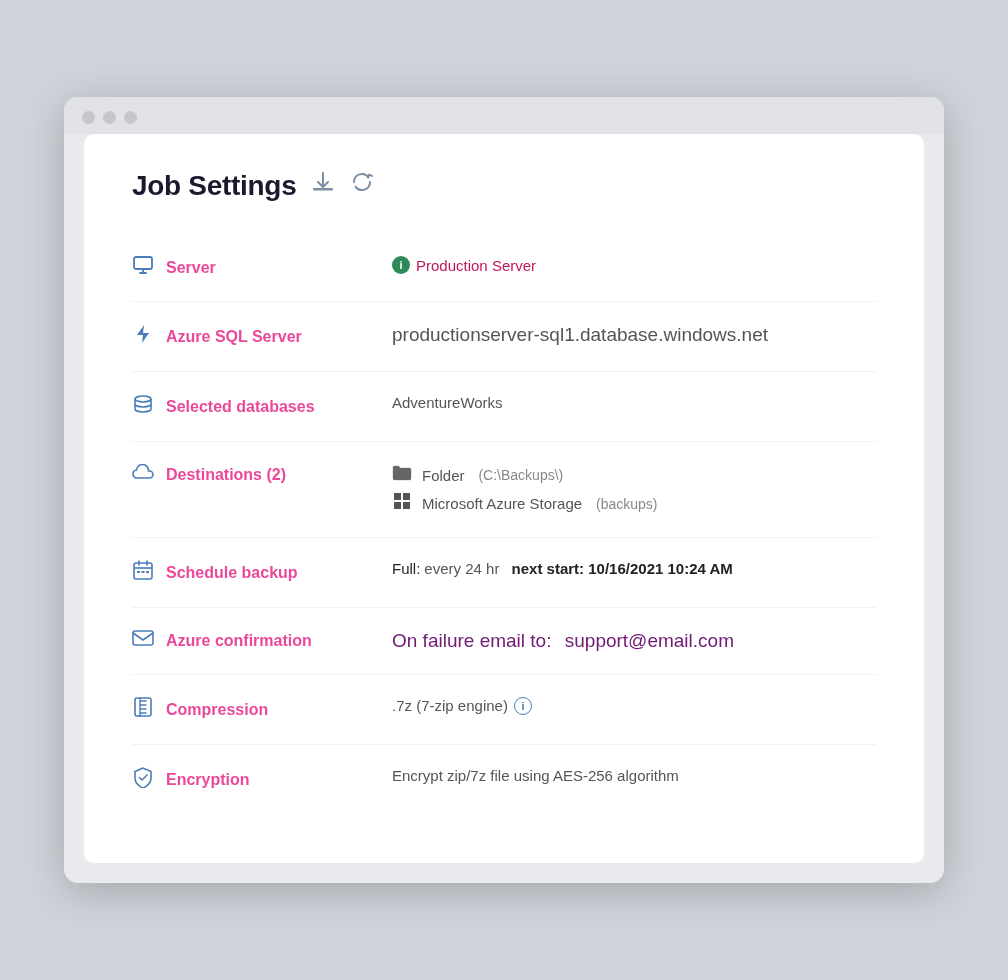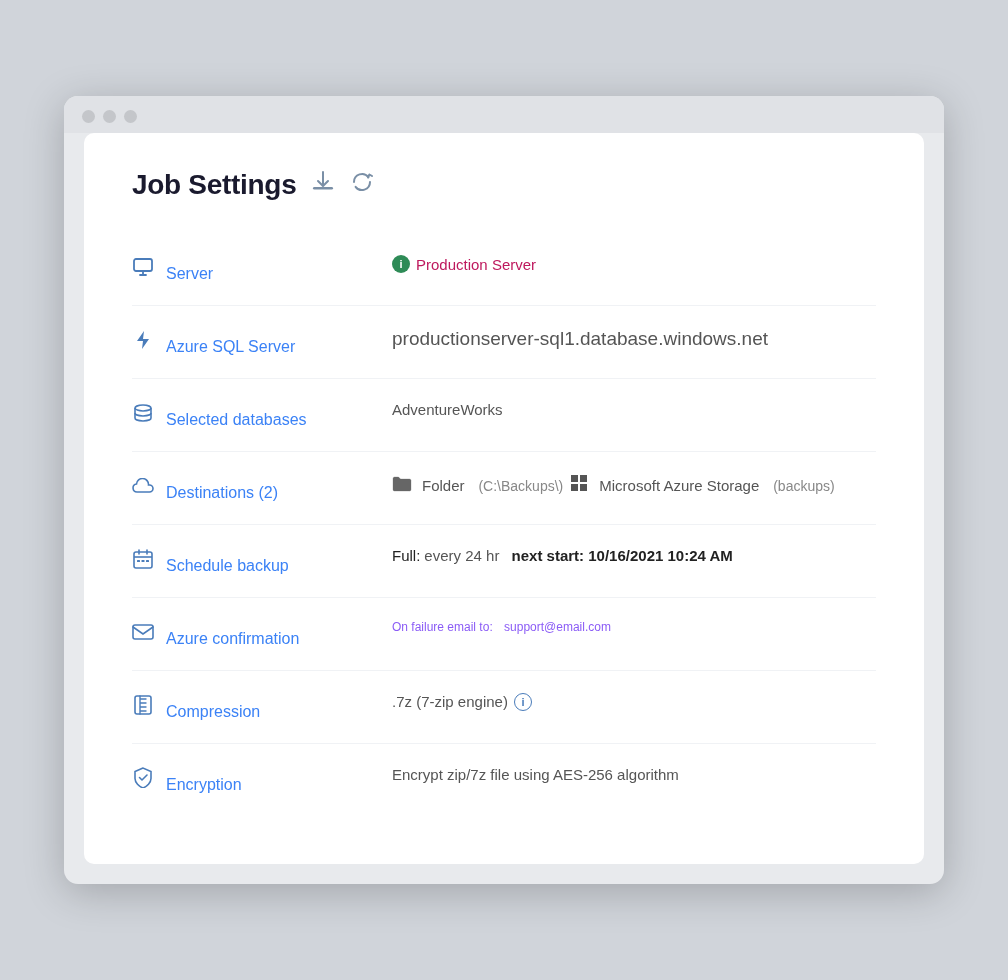--- a/index.html
+++ b/index.html
@@ -38,21 +38,20 @@
 
     .browser-content {
       background: #ffffff;
       margin: 0 20px 20px 20px;
       border-radius: 10px;
       padding: 36px 48px 48px 48px;
     }
 
     .page-title-row {
       display: flex;
-      align-items: center;
       gap: 14px;
       margin-bottom: 32px;
     }
 
     .page-title {
       font-size: 28px;
       font-weight: 600;
       color: #1a1a2e;
       letter-spacing: -0.3px;
     }
@@ -84,24 +83,23 @@
 
     .row-icon {
       color: #4a7cba;
       font-size: 18px;
       width: 22px;
       text-align: center;
       flex-shrink: 0;
     }
 
     .row-label-text {
-      color: #3b82f6;
+      color: #ec4899;
       font-size: 16px;
-      font-weight: 400;
-      margin-top: 10px;
+      font-weight: 700;
     }
 
     .row-value {
       color: #555;
       font-size: 15px;
       flex: 1;
       display: flex;
       align-items: center;
       flex-wrap: wrap;
       gap: 4px;
@@ -133,21 +131,21 @@
       font-weight: 500;
     }
 
     .azure-sql-value {
       color: #555;
       font-size: 19px;
     }
 
     .destinations-list {
       display: flex;
-      flex-direction: row;
+      flex-direction: column;
       gap: 6px;
     }
 
     .destination-item {
       display: flex;
       align-items: center;
       gap: 10px;
       color: #555;
       font-size: 15px;
     }
@@ -173,22 +171,22 @@
       font-weight: 400;
       color: #222;
     }
 
     .schedule-next {
       font-weight: 700;
       color: #222;
     }
 
     .email-value {
-      font-size: 12px;
-      color: #8b5cf6;
+      font-size: 19px;
+      color: #701a75;
     }
 
     .compression-info {
       display: inline-flex;
       align-items: flex-start;
       gap: 6px;
     }
 
     .info-icon-outline {
       width: 18px;

